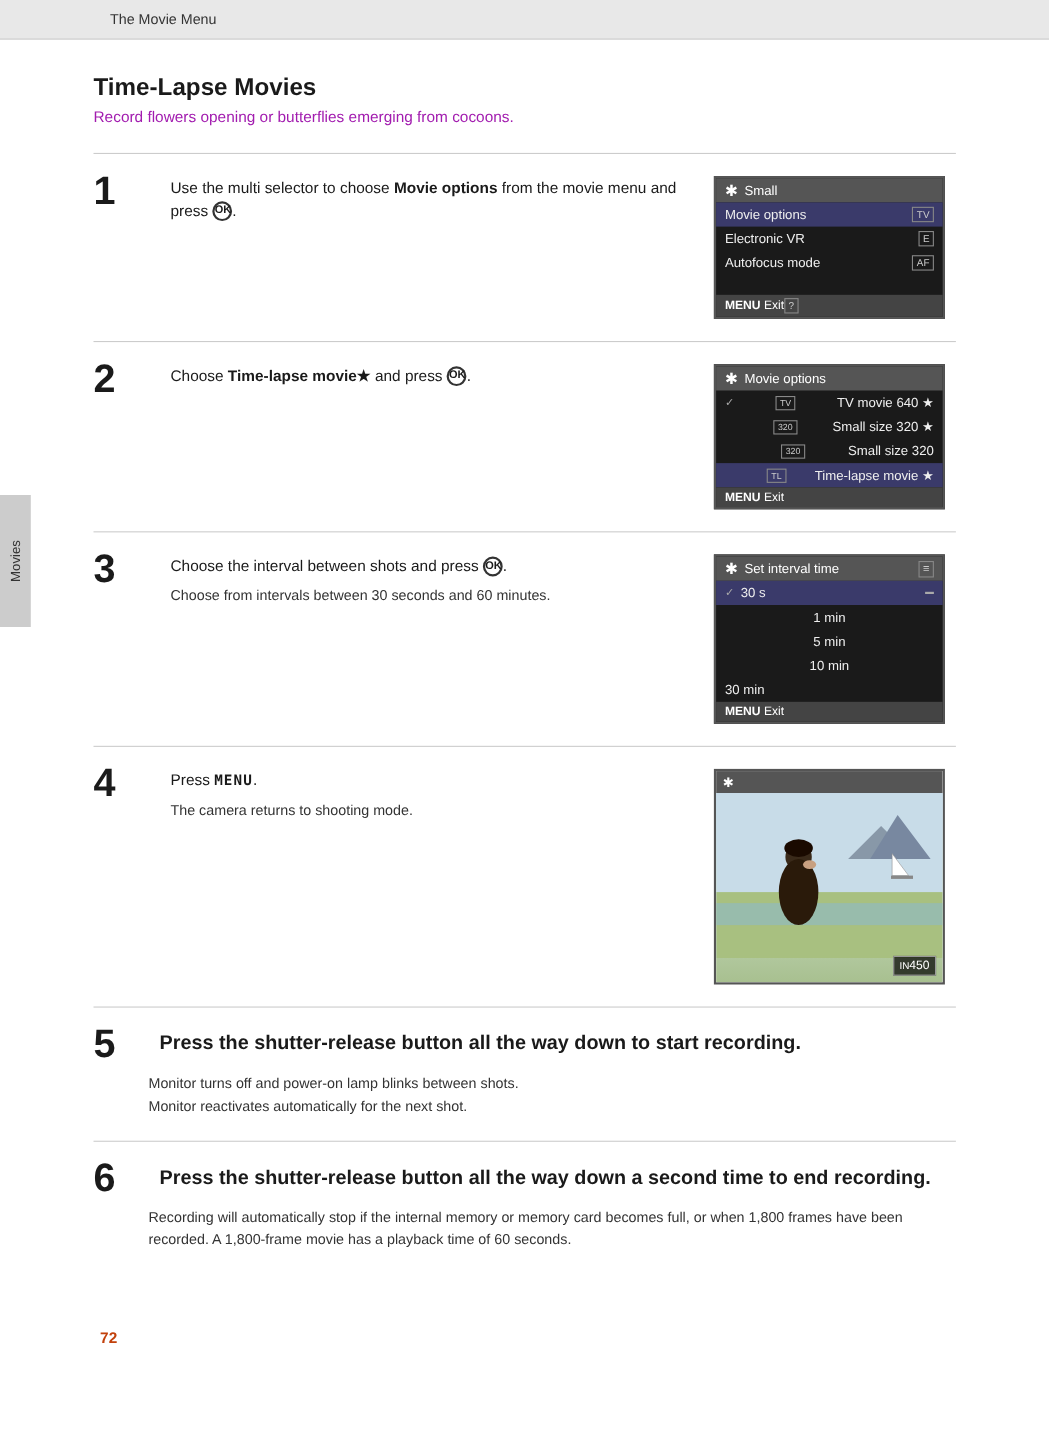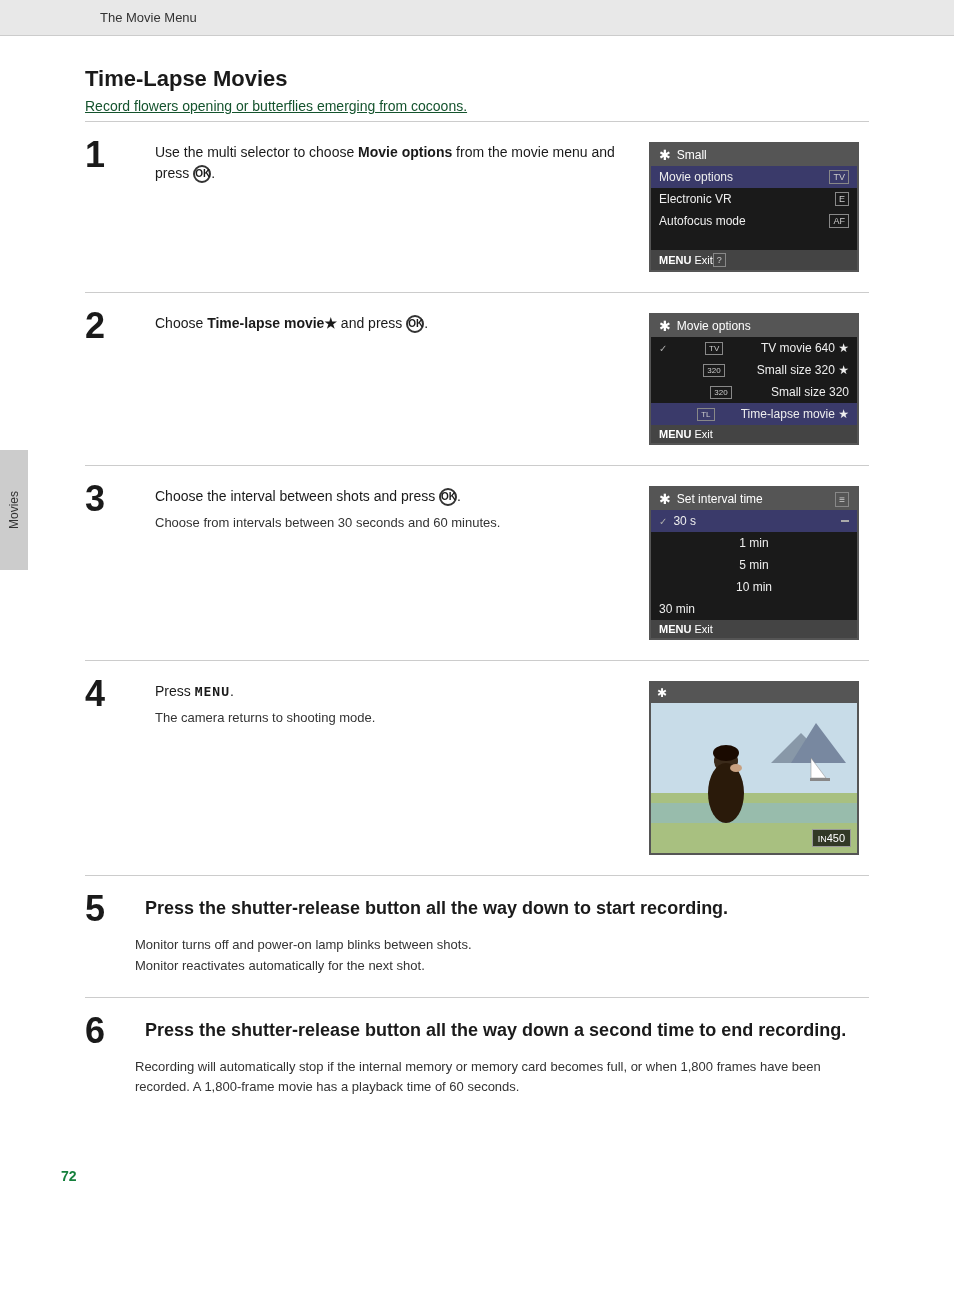--- a/index.html
+++ b/index.html
@@ -46,23 +46,22 @@
 
     
     .page-title {
       font-size: 22px;
       font-weight: bold;
       margin-bottom: 6px;
     }
 
     .page-subtitle {
       font-size: 14px;
-      color: #14532d;
-      margin-bottom: 7px;
-      text-decoration: underline;
+      color: #a21caf;
+      margin-bottom: 25px;
     }
 
     
     .step {
       display: flex;
       align-items: flex-start;
       border-top: 1px solid #ccc;
       padding: 20px 0;
       gap: 20px;
     }
@@ -204,24 +203,24 @@
     .step-full-sub {
       margin-top: 8px;
       margin-left: 50px;
       font-size: 13px;
       color: #333;
       line-height: 1.6;
     }
 
     
     .page-footer {
-      padding: 10px 61px;
+      padding: 10px 91px;
       font-size: 14px;
       font-weight: bold;
-      color: #15803d;
+      color: #c2410c;
     }
 
     
     .icon-box {
       border: 1px solid #888;
       padding: 1px 3px;
       font-size: 9px;
       color: #ccc;
     }
 
@@ -381,21 +380,21 @@
       <div class="step-sub">
         The camera returns to shooting mode.
       </div>
     </div>
     <div class="step-image">
 
       <div style="border:2px solid #555;width:210px;overflow:hidden;">
         <div style="background:#555;padding:3px 6px;display:flex;align-items:center;gap:4px;">
           <span style="color:#fff;font-size:12px;">✱</span>
         </div>
-        <div style="position:relative;background:linear-gradient(180deg,#b8d4e8 0%,#c8dcc0 50%,#a8c090 100%);height:150px;overflow:hidden;">
+        <div style="position:relative;background:linear-gradient(180deg,#b8d4e8 0%,#c8dcc0 50%,#a8c090 100%);height:172px;overflow:hidden;">
 
           <svg width="210" height="150" style="position:absolute;top:0;left:0;">
 
             <rect x="0" y="0" width="210" height="150" fill="#c8dce8"></rect>
 
             <polygon points="120,60 150,30 180,60" fill="#8898a8"></polygon>
             <polygon points="140,60 165,20 195,60" fill="#7888a0"></polygon>
 
             <rect x="0" y="90" width="210" height="60" fill="#a8c080"></rect>
 

